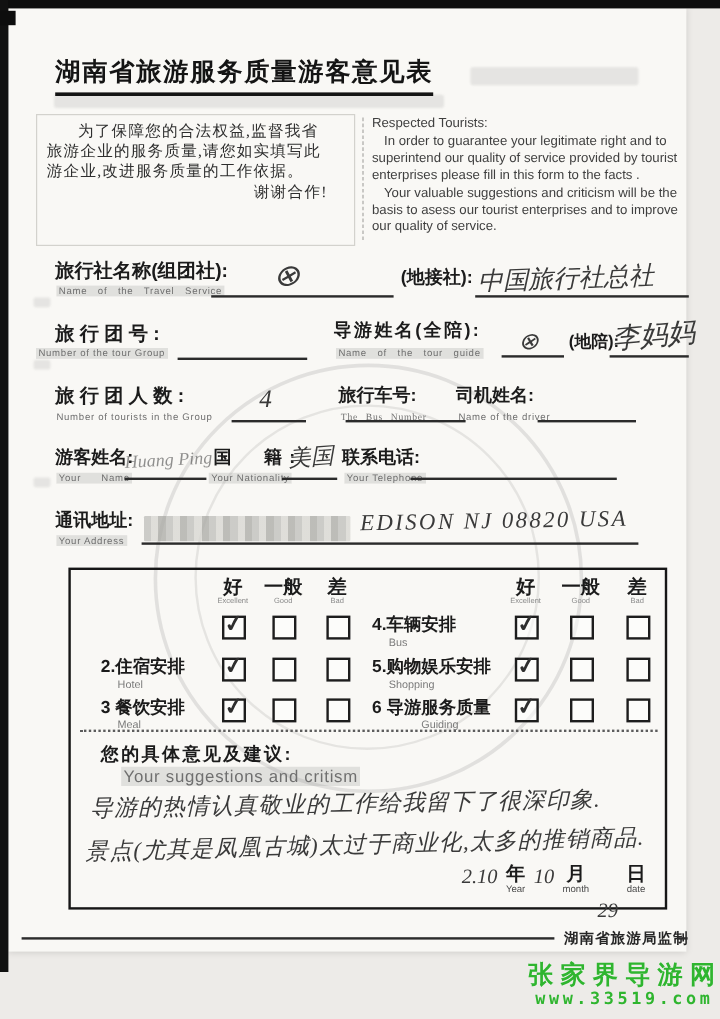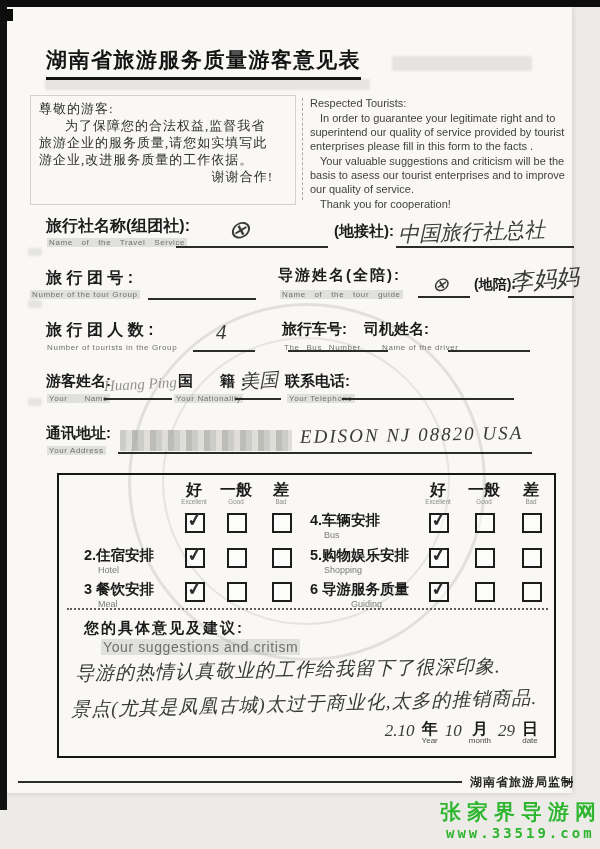--- a/index.html
+++ b/index.html
@@ -75,33 +75,31 @@
 
 <div class="abs sm" style="left:45px;top:79px;width:325px;height:11px;"></div>
 <div class="abs sm" style="left:392px;top:56px;width:140px;height:15px;"></div>
 <div class="abs sm" style="left:28px;top:248px;width:14px;height:8px;"></div>
 <div class="abs sm" style="left:28px;top:300px;width:14px;height:8px;"></div>
 <div class="abs sm" style="left:28px;top:398px;width:14px;height:8px;"></div>
 
 <div class="abs title">湖南省旅游服务质量游客意见表</div>
 
 <div class="abs cnbox">
-  <div class="cnline">尊敬的游客:</div>
   <div class="cnline ind">为了保障您的合法权益,监督我省</div>
   <div class="cnline">旅游企业的服务质量,请您如实填写此</div>
   <div class="cnline">游企业,改进服务质量的工作依据。</div>
   <div class="cnline rt">谢谢合作!</div>
 </div>
 <div class="abs vdiv"></div>
 
 <div class="abs enbox">
   <p>Respected Tourists:</p>
   <p class="ind">In order to guarantee your legitimate right and to superintend our quality of service provided by tourist enterprises please fill in this form to the facts .</p>
   <p class="ind">Your valuable suggestions and criticism will be the basis to asess our tourist enterprises and to improve our quality of service.</p>
-  <p class="ind">Thank you for cooperation!</p>
 </div>
 
 <div class="abs cnl" style="left:46px;top:216px;font-size:16px;">旅行社名称(组团社):</div>
 <div class="abs enl shaded" style="left:47px;top:238px;word-spacing:6px;">Name of the Travel Service</div>
 <div class="abs ul" style="left:176px;top:246px;width:152px;"></div>
 <div class="abs hw" style="left:228px;top:214px;font-size:26px;transform:rotate(8deg);">⊗</div>
 <div class="abs cnl" style="left:334px;top:222px;font-size:15px;">(地接社):</div>
 <div class="abs ul" style="left:396px;top:246px;width:178px;"></div>
 <div class="abs hw" style="left:398px;top:218px;font-size:21px;transform:rotate(-2deg);">中国旅行社总社</div>
 
@@ -114,23 +112,23 @@
 <div class="abs hw" style="left:432px;top:272px;font-size:20px;transform:rotate(6deg);">⊗</div>
 <div class="abs cnl" style="left:474px;top:276px;font-size:14px;text-align:center;">(地陪):</div>
 <div class="abs ul" style="left:508px;top:296px;width:66px;"></div>
 <div class="abs hw" style="left:510px;top:264px;font-size:23px;transform:rotate(-5deg);">李妈妈</div>
 
 <div class="abs cnl" style="left:46px;top:320px;font-size:16px;">旅 行 团 人 数 :</div>
 <div class="abs enl" style="left:47px;top:343px;">Number of tourists in the Group</div>
 <div class="abs ul" style="left:193px;top:350px;width:62px;"></div>
 <div class="abs hw" style="left:216px;top:320px;font-size:21px;">4</div>
 <div class="abs cnl" style="left:282px;top:320px;font-size:15px;">旅行车号:</div>
-<div class="abs enl" style="left:284px;top:343px;word-spacing:4px;">The Bus Number</div>
+<div class="abs enl" style="left:284px;top:343px;word-spacing:4px;font-family:Liberation Serif, serif;">The Bus Number</div>
 <div class="abs ul" style="left:288px;top:350px;width:100px;"></div>
-<div class="abs cnl" style="left:364px;top:320px;font-size:15px;">司机姓名:</div>
+<div class="abs cnl" style="left:380px;top:320px;font-size:15px;">司机姓名:</div>
 <div class="abs enl" style="left:382px;top:343px;">Name of the driver</div>
 <div class="abs ul" style="left:448px;top:350px;width:82px;"></div>
 
 <div class="abs cnl" style="left:46px;top:372px;font-size:15px;">游客姓名:</div>
 <div class="abs enl shaded" style="left:47px;top:394px;word-spacing:14px;">Your Name</div>
 <div class="abs ul" style="left:104px;top:398px;width:68px;"></div>
 <div class="abs hw" style="left:104px;top:376px;font-size:15px;opacity:.55;transform:rotate(-3deg);">Huang Ping</div>
 <div class="abs cnl" style="left:178px;top:372px;font-size:15px;letter-spacing:6px;">国　籍:</div>
 <div class="abs enl shaded" style="left:174px;top:394px;">Your Nationality</div>
 <div class="abs ul" style="left:235px;top:398px;width:46px;"></div>
@@ -264,21 +262,21 @@
     <span class="hw" style="font-size:17px;">2.10</span>
     <span class="dstack">
       <span class="c" style="display:block;">年</span>
       <span class="e" style="display:block;">Year</span>
     </span>
     <span class="hw" style="font-size:17px;">10</span>
     <span class="dstack">
       <span class="c" style="display:block;">月</span>
       <span class="e" style="display:block;">month</span>
     </span>
-    <span class="hw" style="font-size:17px;">29</span>
+    <span class="hw" style="font-size:17px;margin-top:28px;">29</span>
     <span class="dstack">
       <span class="c" style="display:block;">日</span>
       <span class="e" style="display:block;">date</span>
     </span>
   </div>
 </div>
 
 <div class="abs rule" style="left:18px;top:781px;width:444px;"></div>
 <div class="abs supv" style="left:470px;top:774px;">湖南省旅游局监制</div>
 <div class="abs rule" style="left:564px;top:781px;width:9px;"></div>

